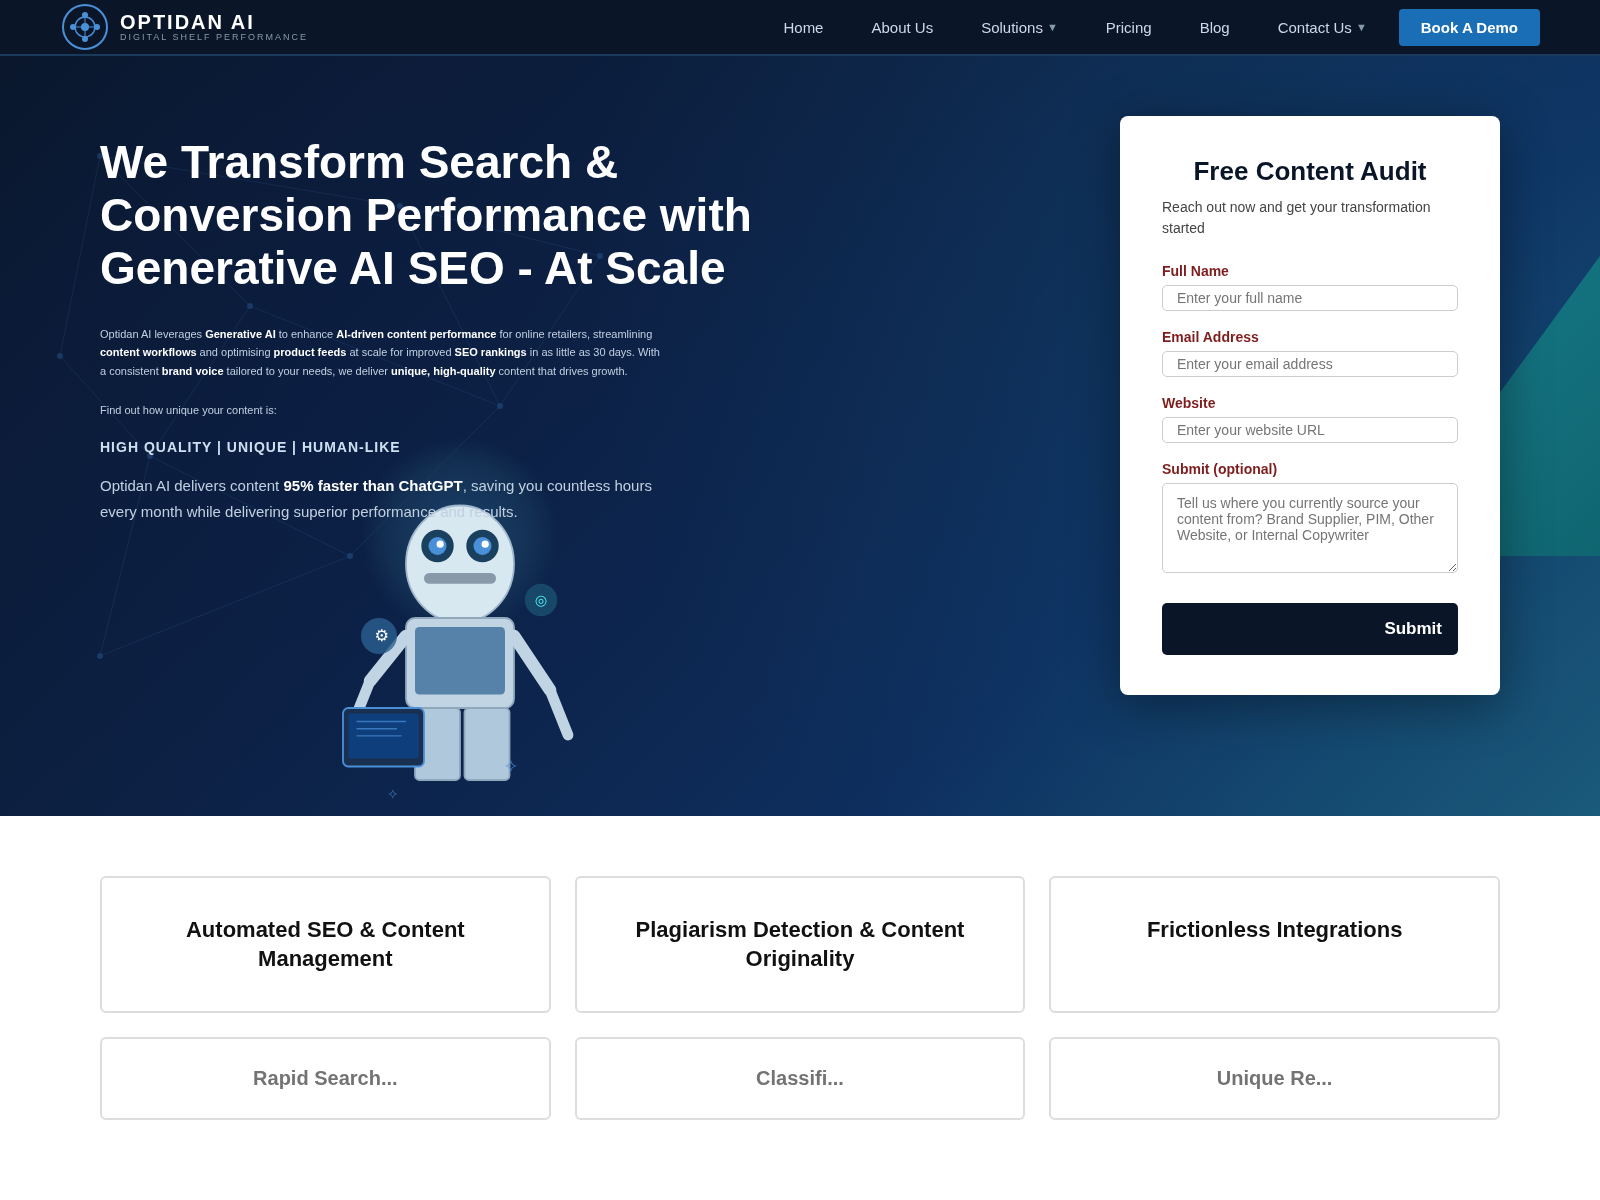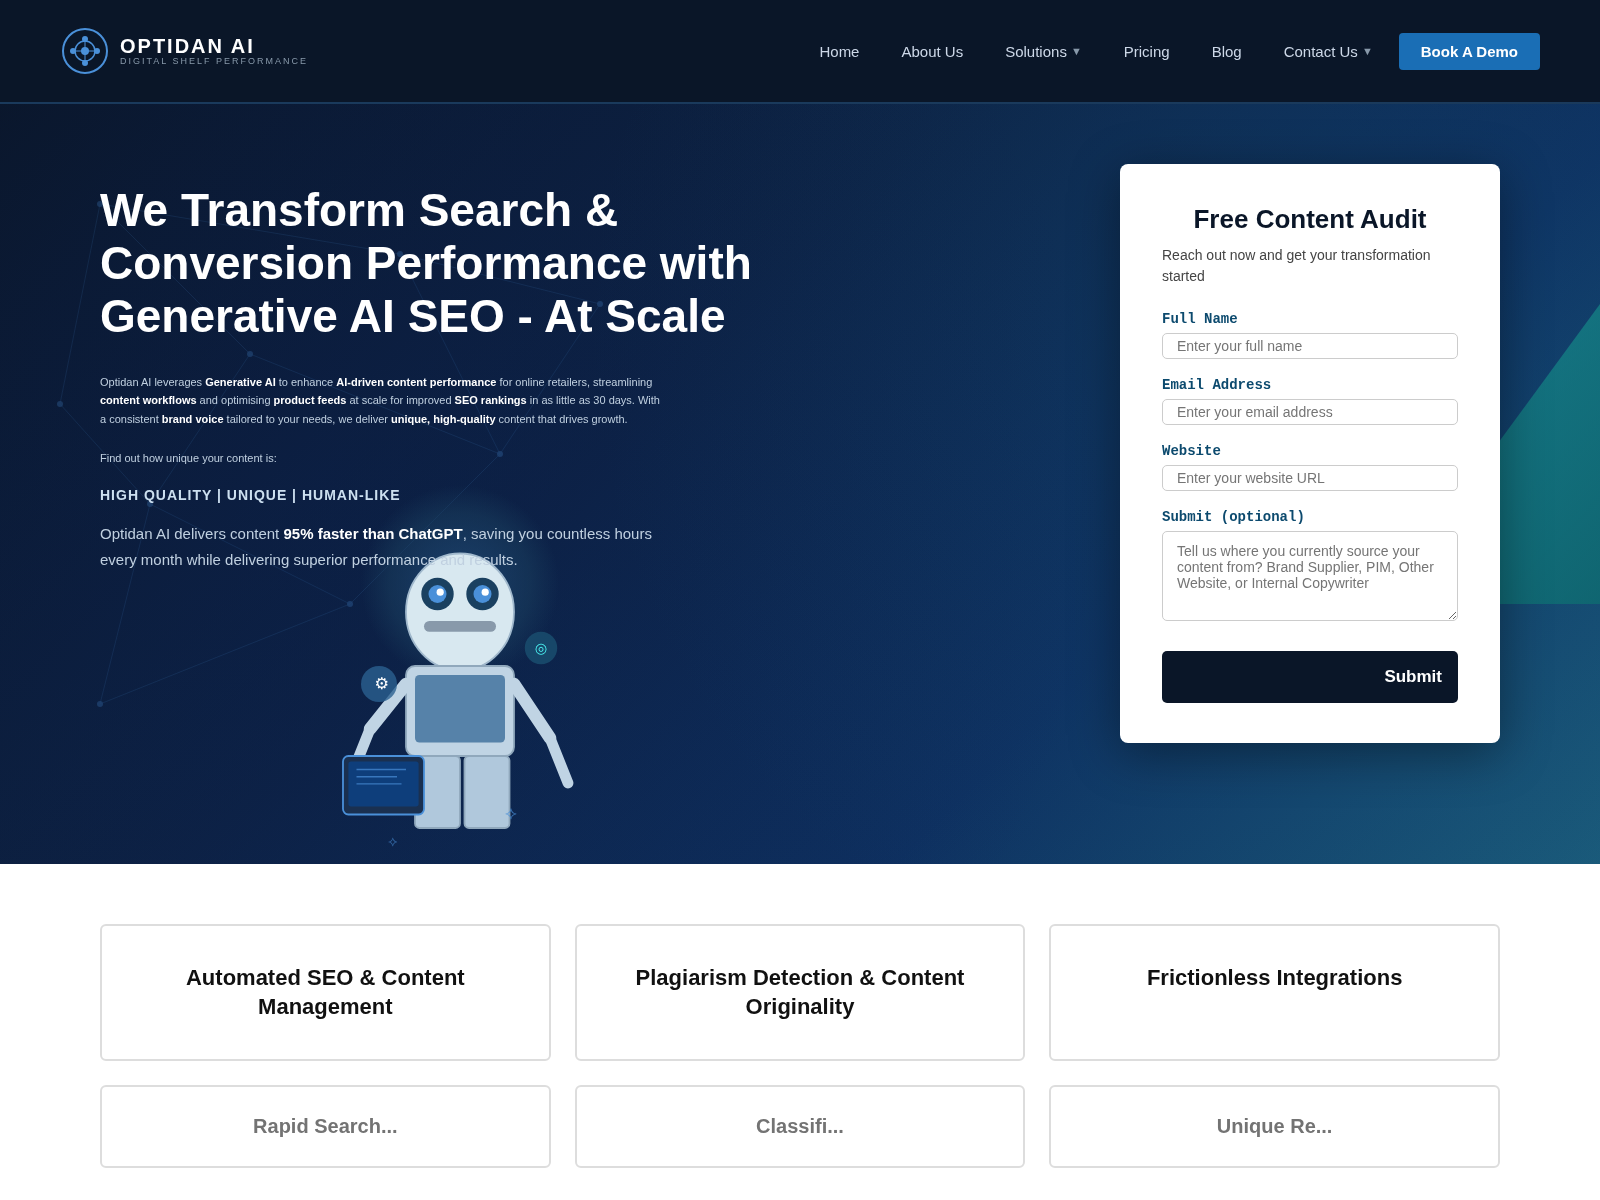--- a/index.html
+++ b/index.html
@@ -4,21 +4,21 @@
   <style>
     * { margin: 0; padding: 0; box-sizing: border-box; }
     body { font-family: 'Segoe UI', Arial, sans-serif; background: #fff; width: 1600px; }
 
     
     nav {
       background: #0a1628;
       display: flex;
       align-items: center;
       padding: 0 60px;
-      height: 104px;
+      height: 56px;
       border-bottom: 2px solid #1a3a5c;
     }
     .nav-logo {
       display: flex;
       align-items: center;
       gap: 10px;
       margin-right: auto;
     }
     .nav-logo-icon {
       width: 50px;
@@ -37,21 +37,21 @@
     }
     .nav-logo-sub {
       color: #8899aa;
       font-size: 9px;
       letter-spacing: 2px;
       text-transform: uppercase;
     }
     .nav-links {
       display: flex;
       align-items: center;
-      gap: 10px;
+      gap: 16px;
       list-style: none;
     }
     .nav-links li a {
       color: #cdd8e8;
       text-decoration: none;
       font-size: 15px;
       padding: 10px 16px;
       display: flex;
       align-items: center;
       gap: 4px;
@@ -177,23 +177,22 @@
       margin-bottom: 24px;
       line-height: 1.5;
     }
     .form-group {
       margin-bottom: 18px;
     }
     .form-label {
       display: block;
       font-size: 14px;
       font-weight: 600;
-      color: #0c4a6e;
+      color: #7f1d1d;
       margin-bottom: 6px;
-      font-family: Liberation Mono, monospace;
     }
     .form-input {
       width: 100%;
       padding: 4px 14px;
       border: 1.5px solid #ccc;
       border-radius: 5px;
       font-size: 14px;
       color: #333;
       outline: none;
       transition: border-color 0.2s;

